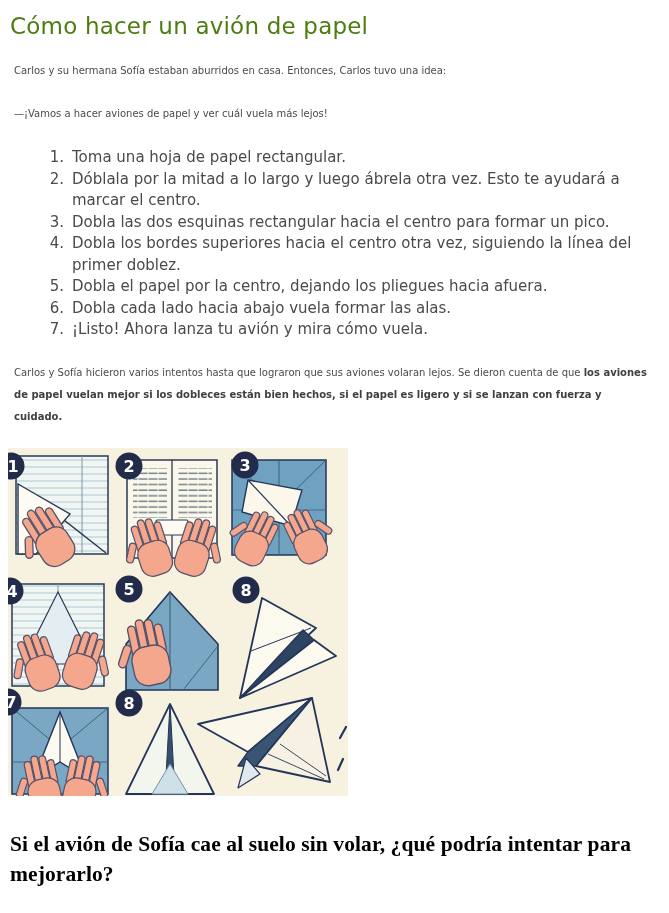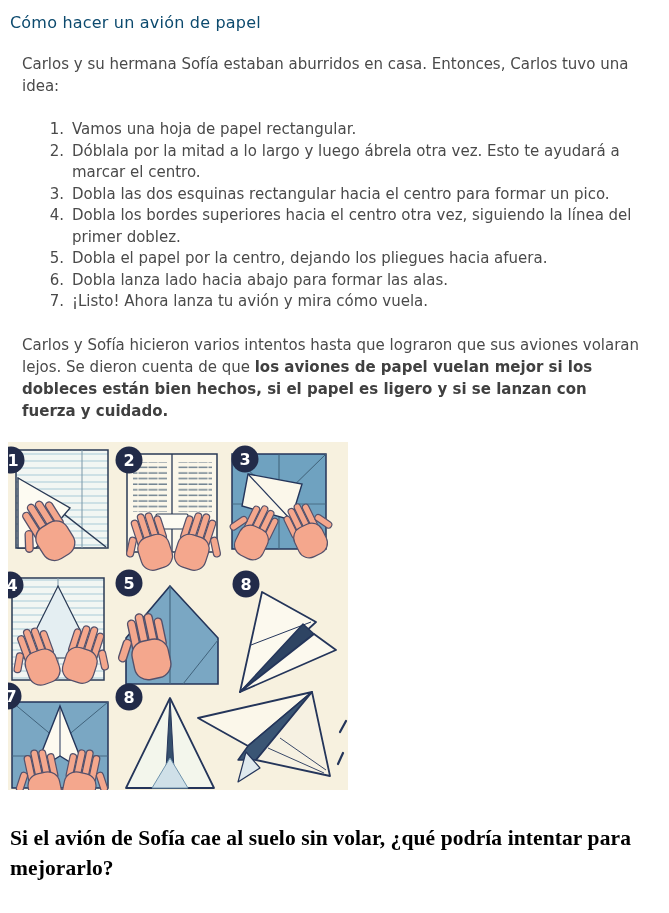--- a/index.html
+++ b/index.html
@@ -3,24 +3,24 @@
 <meta charset="utf-8">
 <style>
   html,body{margin:0;padding:0;}
   body{
     width:669px;height:913px;background:#ffffff;overflow:hidden;
     font-family:"DejaVu Sans","Liberation Sans",sans-serif;
     color:#474747;
   }
   .page{padding:13px 14px 0 10px;}
   .title{
-    font-size:16px;font-weight:400;color:#0c4a6e;margin:0;letter-spacing:.2px;
+    font-size:23px;font-weight:400;color:#4d7c0f;margin:0;letter-spacing:.2px;
   }
   .body-p{
-    font-size:15px;line-height:22px;margin:21px 12px 0;max-width:650px;color:#4a4a4a;
+    font-size:10px;line-height:22px;margin:21px 4px 0;max-width:650px;color:#4a4a4a;
   }
   ol.steps{
     margin:22px 0 0;padding:0 0 0 62px;list-style:none;counter-reset:step;
     font-size:15px;line-height:21.5px;max-width:645px;color:#4a4a4a;
   }
   ol.steps li{counter-increment:step;position:relative;margin:0;}
   ol.steps li::before{
     content:counter(step) ".";position:absolute;left:-30px;width:22px;text-align:right;
   }
   .conclusion .em{font-weight:700;color:#404040;letter-spacing:0;}
@@ -36,28 +36,29 @@
   }
 </style>
 </head>
 <body>
 
 <div class="page">
 
   <h1 class="title">Cómo hacer un avión de papel</h1>
 
   <p class="body-p">Carlos y su hermana Sofía estaban aburridos en casa. Entonces, Carlos tuvo una idea:</p>
+  <p class="body-p">—¡Vamos a hacer aviones de papel y ver cuál vuela más lejos!</p>
 
   <ol class="steps">
-    <li>Vamos una hoja de papel rectangular.</li>
+    <li>Toma una hoja de papel rectangular.</li>
     <li>Dóblala por la mitad a lo largo y luego ábrela otra vez. Esto te ayudará a marcar el centro.</li>
     <li>Dobla las dos esquinas rectangular hacia el centro para formar un pico.</li>
     <li>Dobla los bordes superiores hacia el centro otra vez, siguiendo la línea del primer doblez.</li>
     <li>Dobla el papel por la centro, dejando los pliegues hacia afuera.</li>
-    <li>Dobla lanza lado hacia abajo para formar las alas.</li>
+    <li>Dobla cada lado hacia abajo vuela formar las alas.</li>
     <li>¡Listo! Ahora lanza tu avión y mira cómo vuela.</li>
   </ol>
 
   <p class="body-p conclusion"><span>Carlos y Sofía hicieron varios intentos hasta que lograron que sus aviones volaran lejos. Se dieron cuenta de que </span><span class="em">los aviones de papel vuelan mejor si los dobleces están bien hechos, si el papel es ligero y si se lanzan con fuerza y cuidado.</span></p>
 
   <figure class="illustration">
     <svg width="340" height="348" viewBox="0 0 340 348">
       <defs>
         <pattern id="ruled" width="8" height="7" patternUnits="userSpaceOnUse">
           <rect width="8" height="7" fill="#f2f6f3"></rect>

